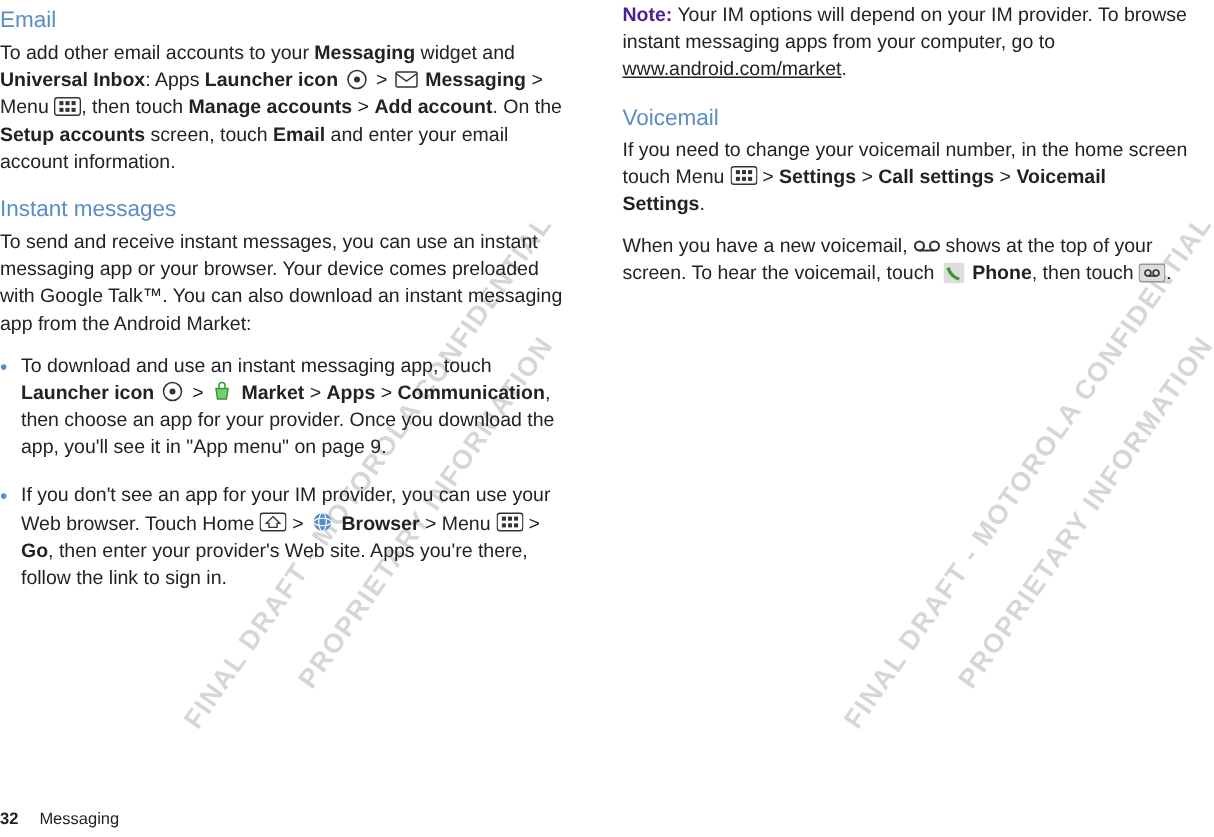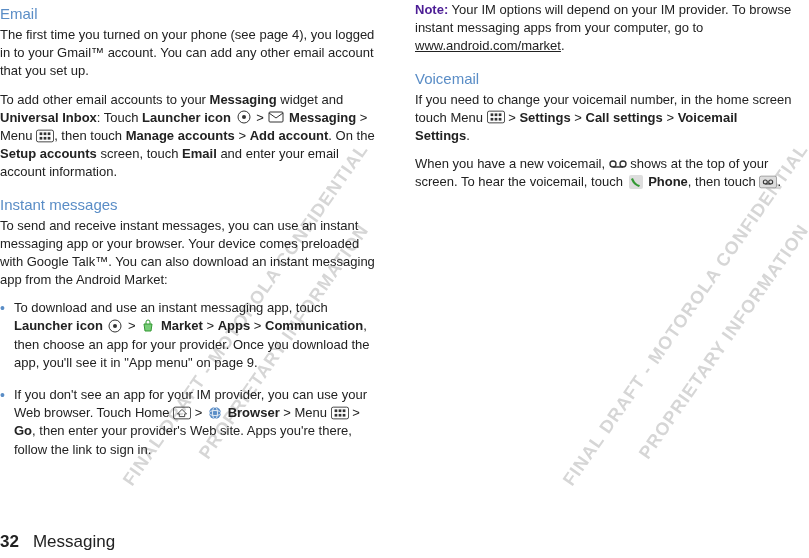--- a/index.html
+++ b/index.html
@@ -64,21 +64,21 @@
     font-size: 10px;
     position: relative;
     top: -1px;
   }
   .icon svg { display: block; }
   .underline { text-decoration: underline; }
   .footer {
     position: absolute;
     bottom: 6px;
     left: 0;
-    font-size: 17px;
+    font-size: 11px;
     color: #222;
   }
   .footer .pg { font-weight: bold; margin-right: 14px; }
   .watermark {
     position: absolute;
     color: #bbb;
     font-weight: bold;
     font-size: 18px;
     letter-spacing: 1px;
     white-space: pre;
@@ -100,23 +100,22 @@
 </div>
 <div class="watermark wm2">
   <span>FINAL DRAFT - MOTOROLA CONFIDENTIAL</span><br>
   <span>PROPRIETARY INFORMATION</span>
 </div>
 
 <div class="page">
 
   <div class="col left">
     <h2>Email</h2>
-    <p>The first time you turned on your phone (see page 4), you logged in to your Gmail™ account. You can add any other email account that you set up.</p>
-    <p>
-      <span>To add other email accounts to your </span><span class="bold">Messaging</span><span> widget and </span><span class="bold">Universal Inbox</span><span>: Touch </span><span class="bold">Launcher icon</span>
+    <p>
+      <span>To add other email accounts to your </span><span class="bold">Messaging</span><span> widget and </span><span class="bold">Universal Inbox</span><span>: Apps </span><span class="bold">Launcher icon</span>
       <span class="icon">
         <svg width="14" height="14" viewBox="0 0 14 14">
             <circle cx="7" cy="7" r="6" fill="none" stroke="#333" stroke-width="1"></circle>
             <circle cx="7" cy="7" r="2" fill="#333"></circle>
           </svg>
       </span><span> &gt; </span>
       <span class="icon">
         <svg width="16" height="12" viewBox="0 0 16 12">
             <rect x="1" y="1" width="14" height="10" rx="1" fill="none" stroke="#333" stroke-width="1"></rect>
             <path d="M1 2 L8 7 L15 2" fill="none" stroke="#333" stroke-width="1"></path>

